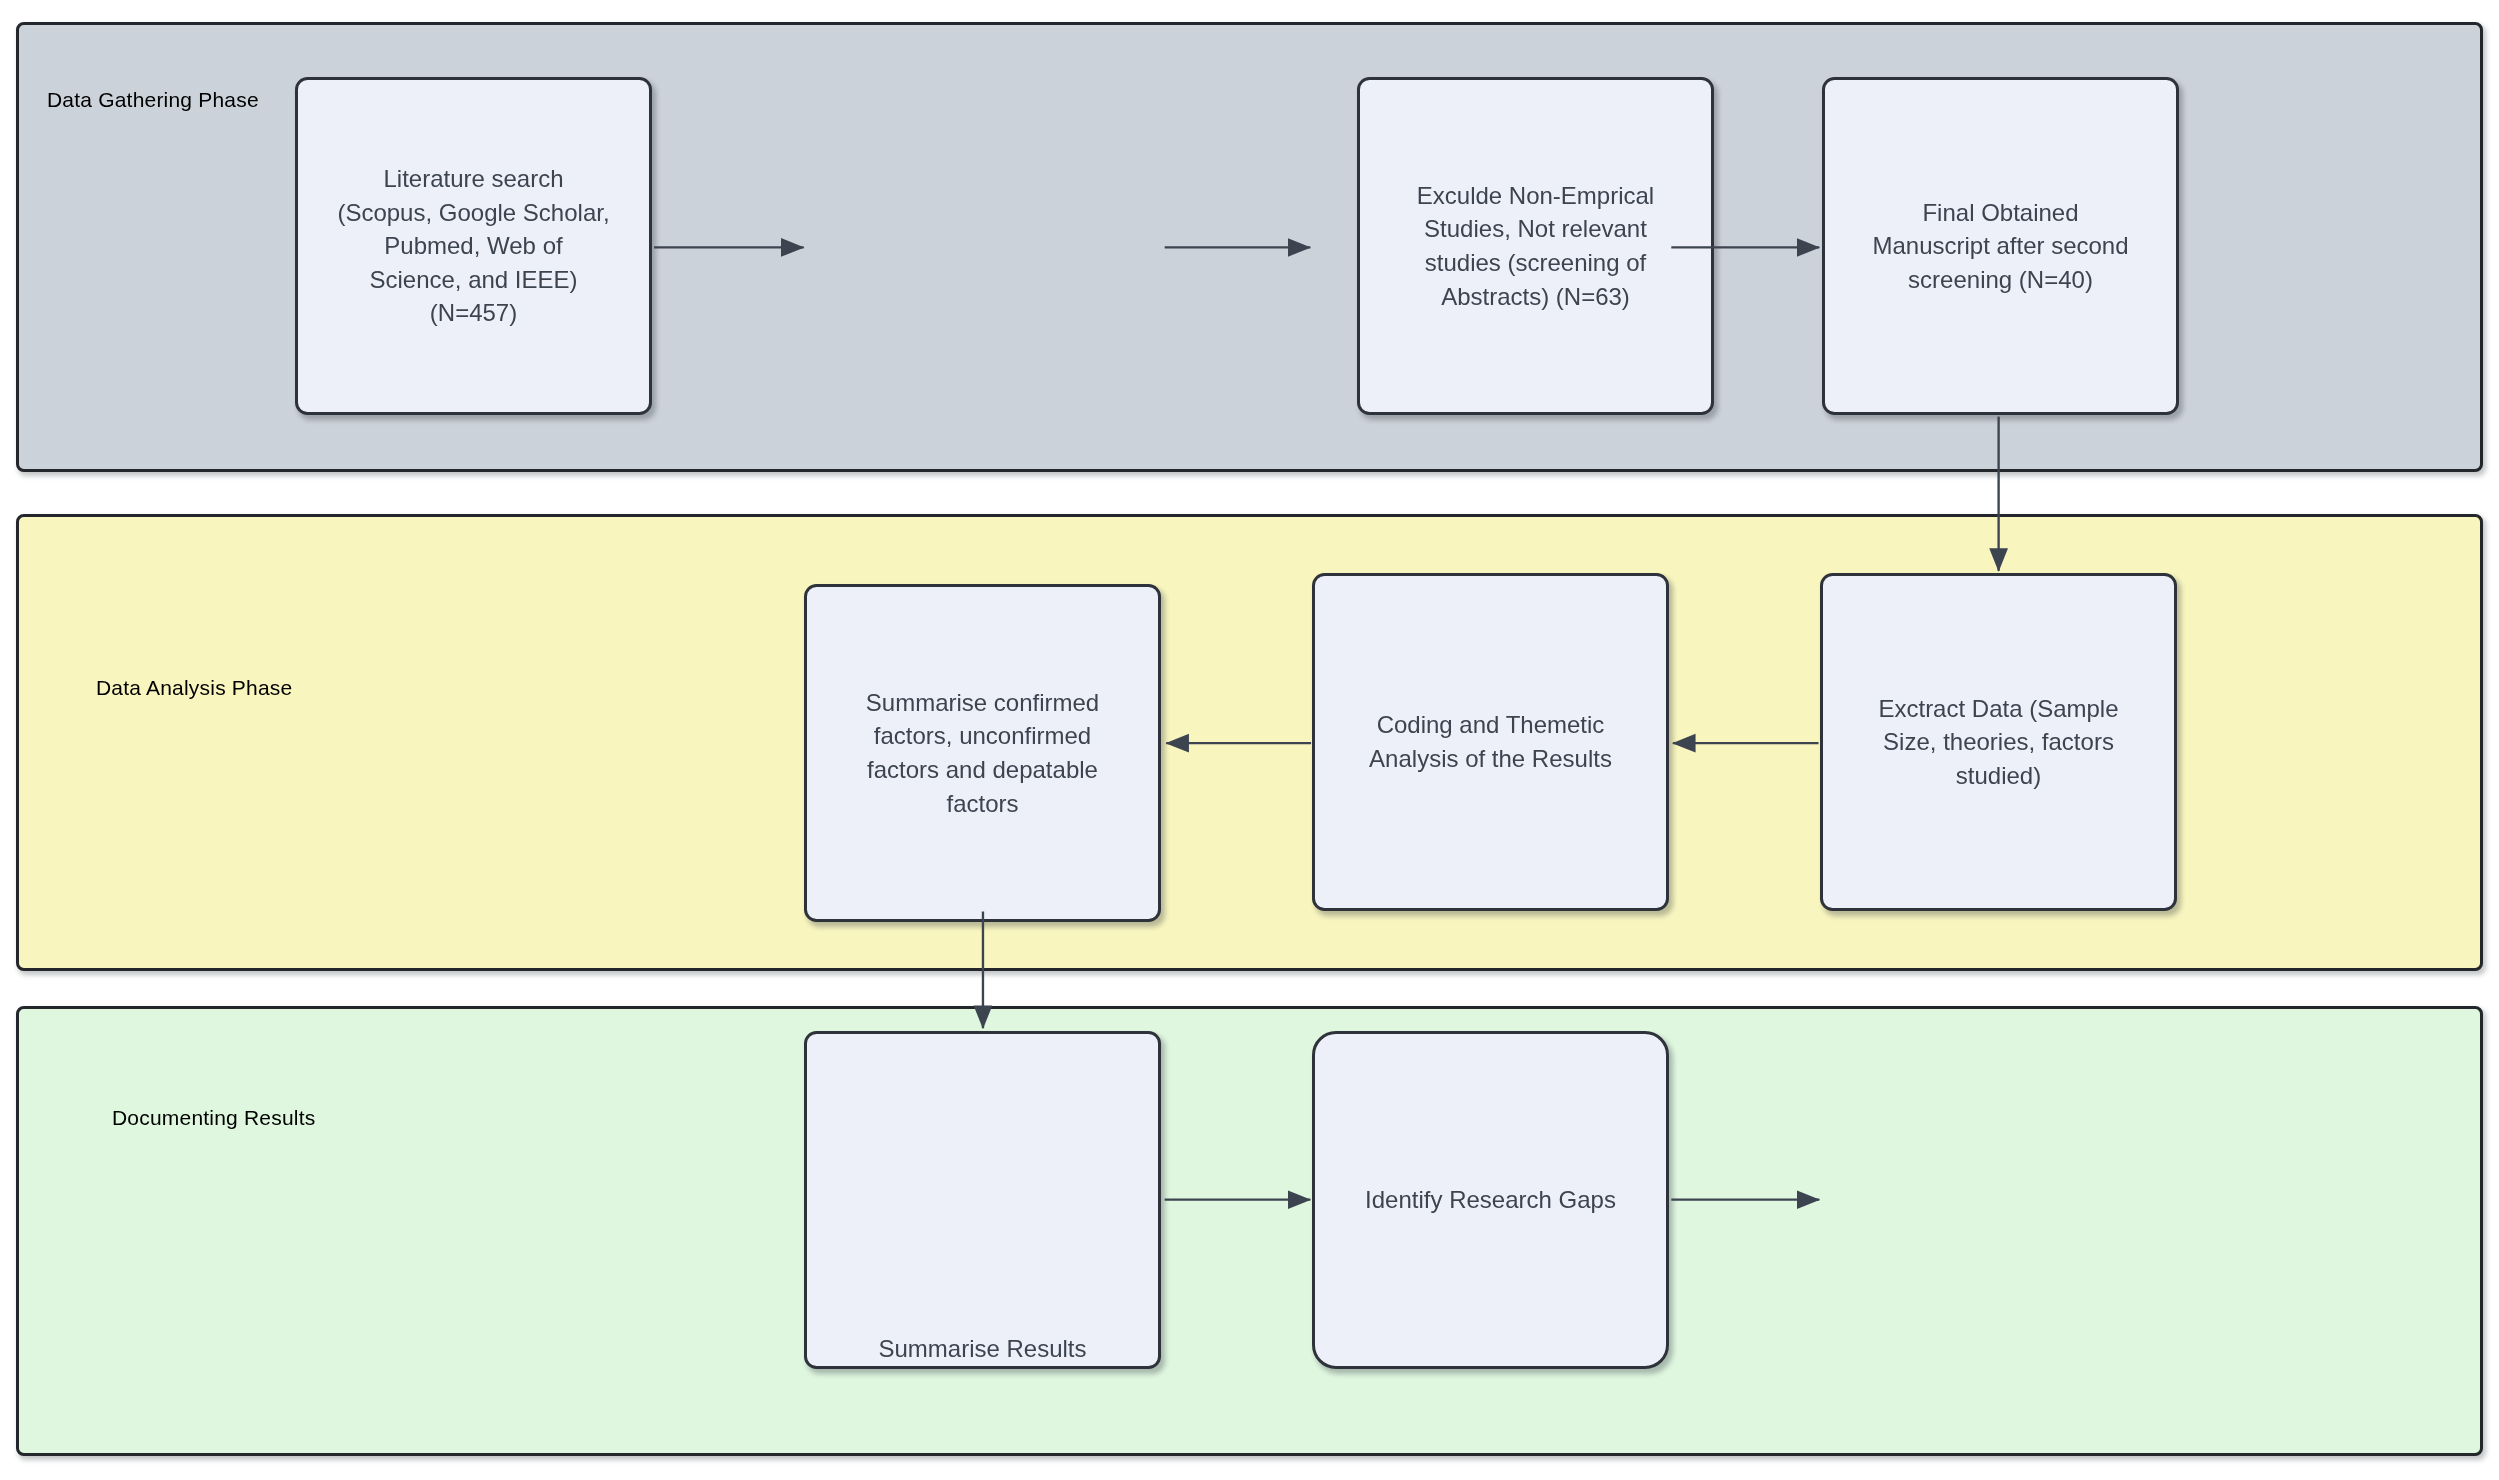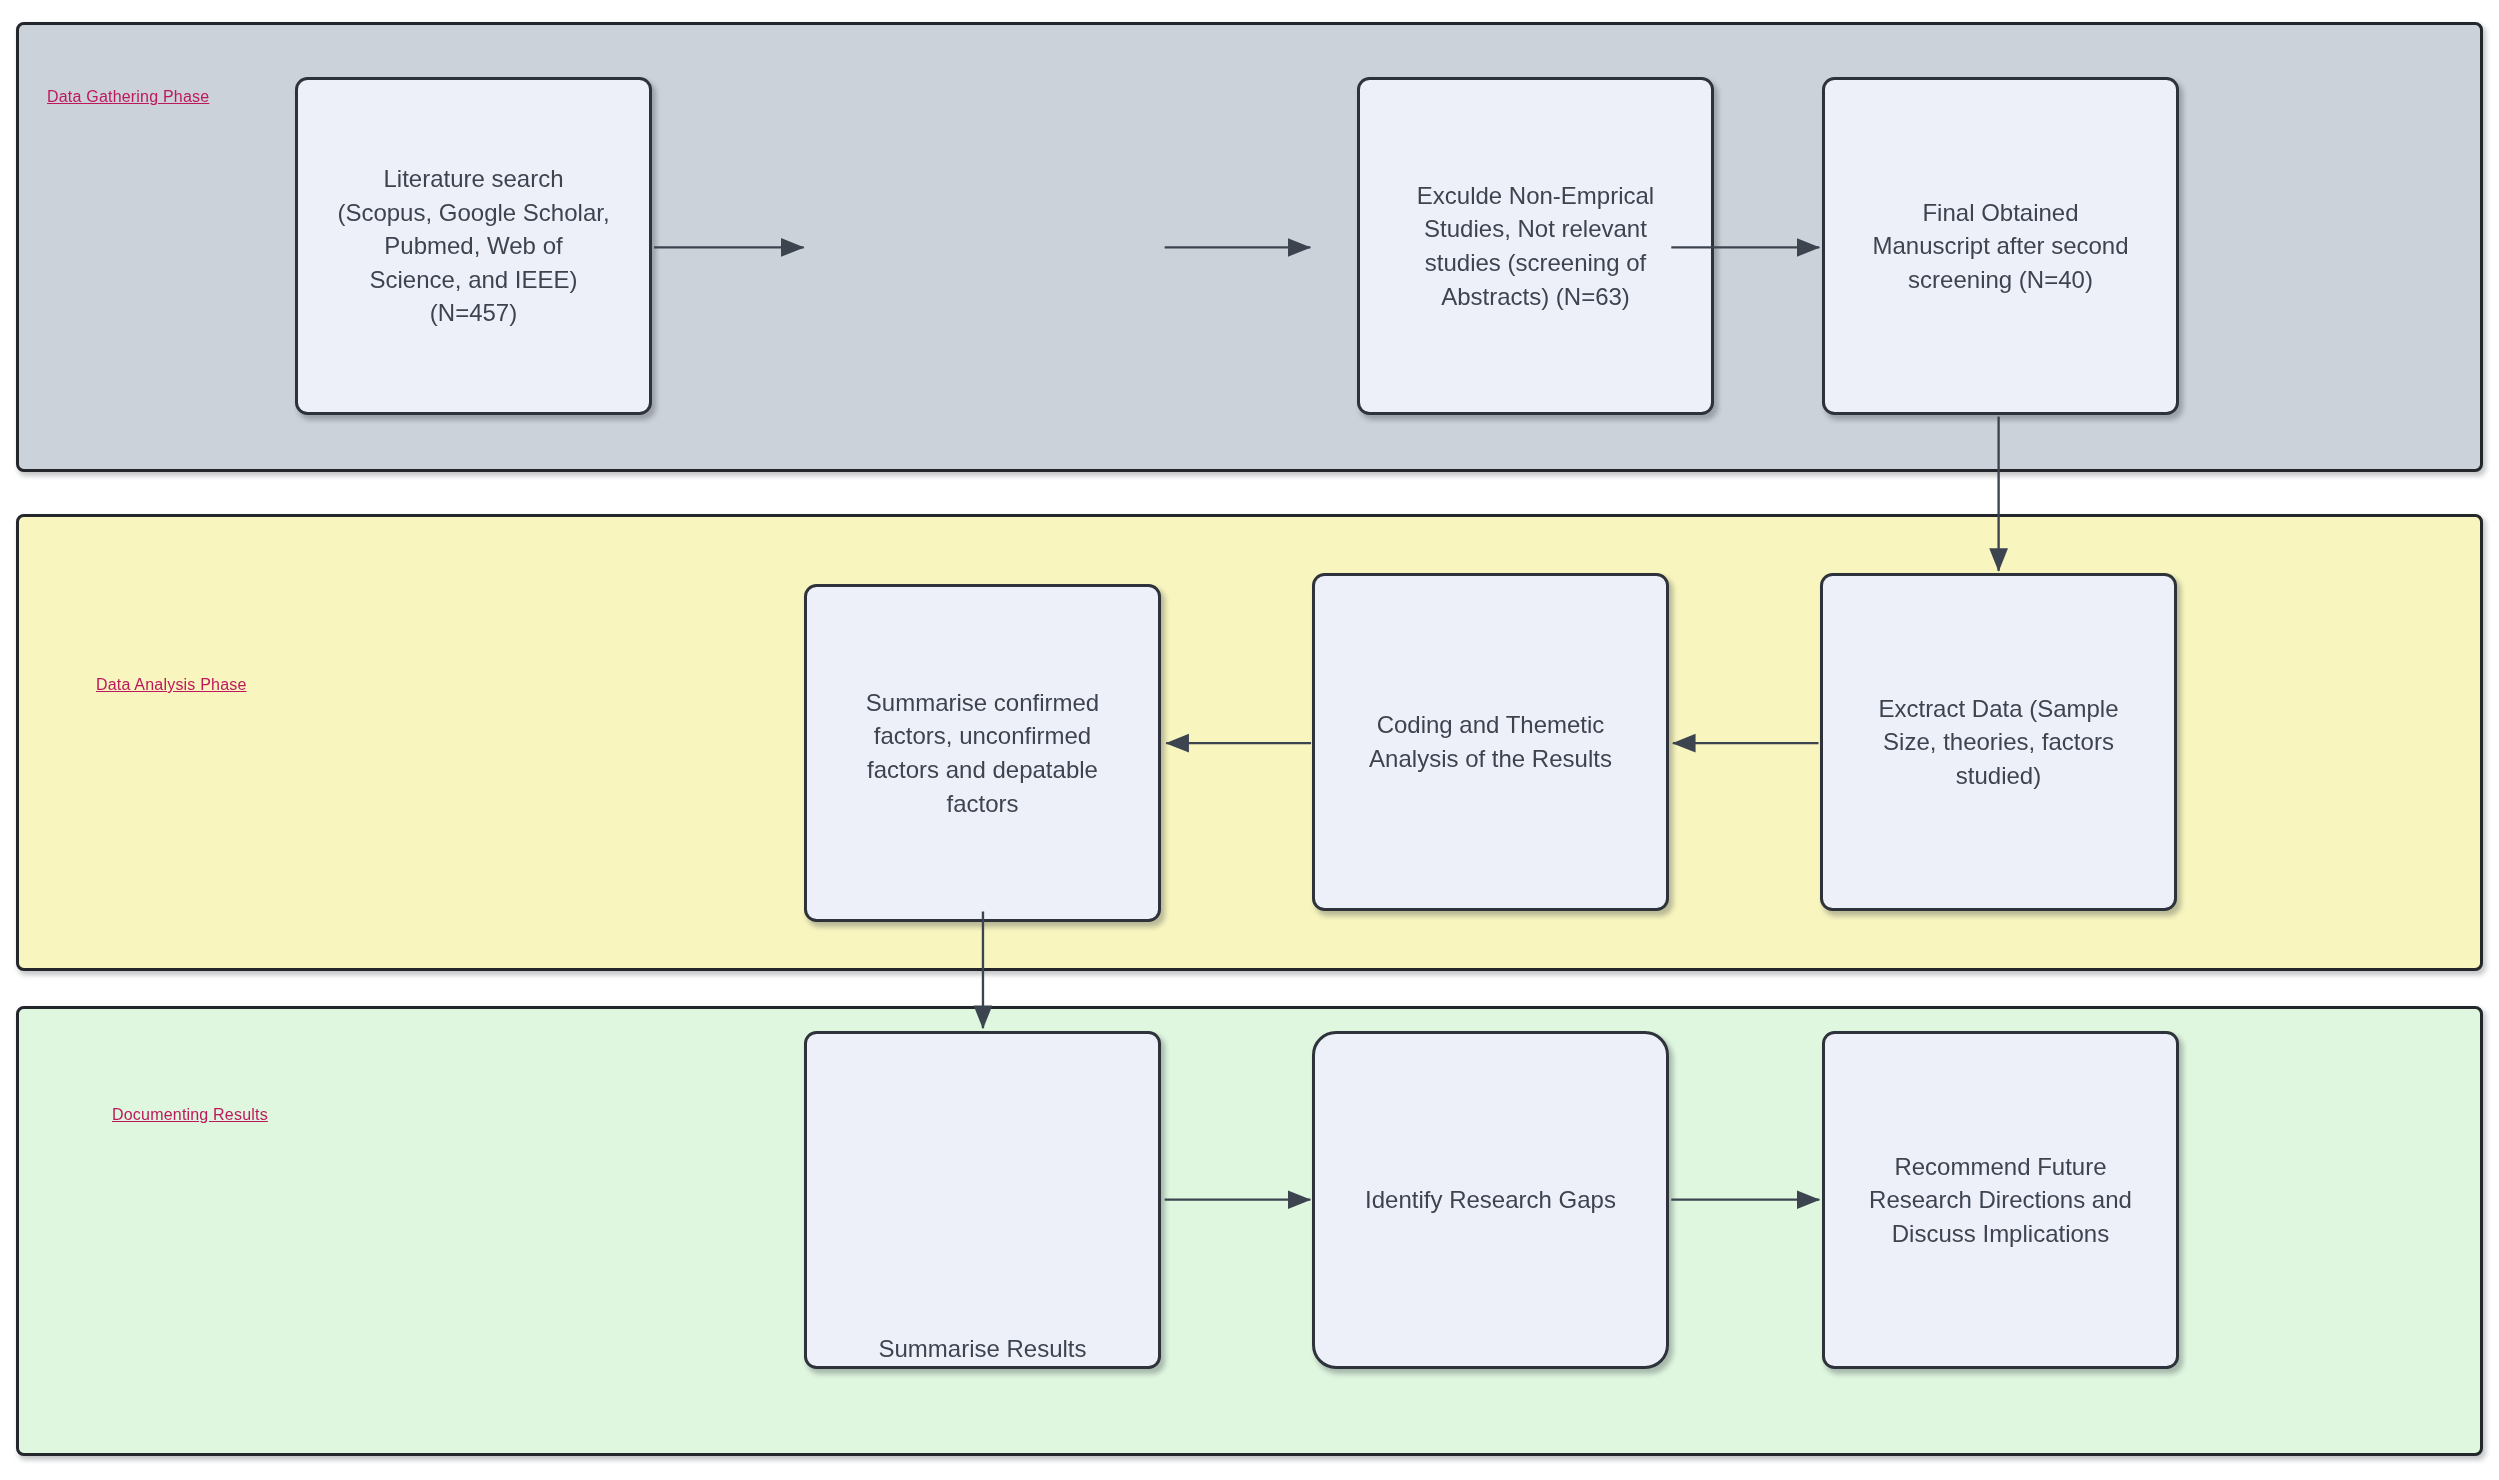--- a/index.html
+++ b/index.html
@@ -17,25 +17,24 @@
   }
   .phase-band {
     position: absolute;
     border: 3.1px solid #23262b;
     border-radius: 7.8px;
     box-shadow: 2.3px 3.9px 5.5px rgba(40,45,55,0.28);
     box-sizing: border-box;
   }
   .phase-label {
     position: absolute;
-    font-size: 16px;
-    color: #be185d;
+    font-size: 21px;
+    color: #000000;
     white-space: nowrap;
     letter-spacing: 0.2px;
-    text-decoration: underline;
   }
   .node {
     position: absolute;
     width: 357px;
     height: 338px;
     background: #eef0f9;
     border: 3.1px solid #2e333b;
     border-radius: 12.5px;
     box-shadow: 3.1px 4.7px 5.5px rgba(40,45,55,0.30);
     box-sizing: border-box;
@@ -105,25 +104,20 @@
 Size, theories, factors
 studied)</span>
   </div>
 
   <div class="node" style="left:804px; top:1031px;align-items:flex-end;">
     <span class="node-text">Summarise Results</span>
   </div>
   <div class="node" style="left:1312px; top:1031px;border-radius:24px;">
     <span class="node-text">Identify Research Gaps</span>
   </div>
-  <div class="node" style="left:1822px; top:1031px;">
-    <span class="node-text">Recommend Future
-Research Directions and
-Discuss Implications</span>
-  </div>
 
   <svg id="arrow-layer" width="2500" height="1480" viewBox="0 0 3192 1890">
     <defs>
       <marker id="ah" markerUnits="userSpaceOnUse" markerWidth="32" markerHeight="26" refX="29" refY="12" orient="auto">
         <path d="M0,0 L30,12 L0,24 Z" fill="#3c4450"></path>
       </marker>
     </defs>
     <g stroke="#3c4450" stroke-width="3" fill="none">
       <line x1="835" y1="316" x2="1026" y2="316" marker-end="url(#ah)"></line>
       <line x1="1487" y1="316" x2="1673" y2="316" marker-end="url(#ah)"></line>

